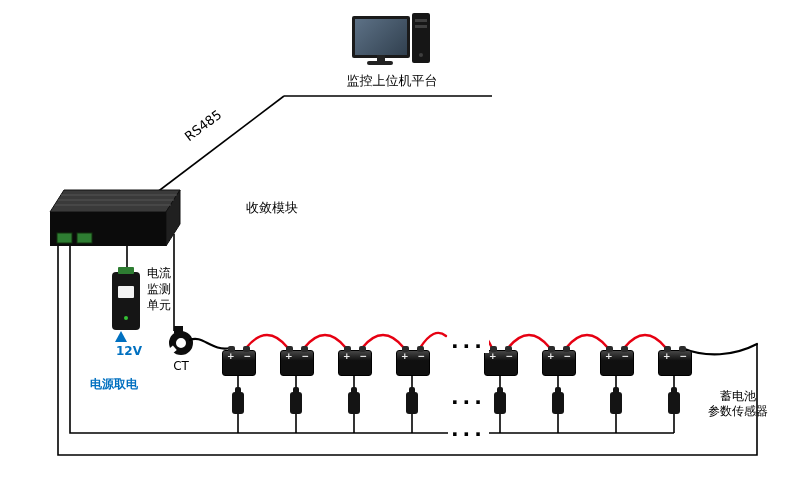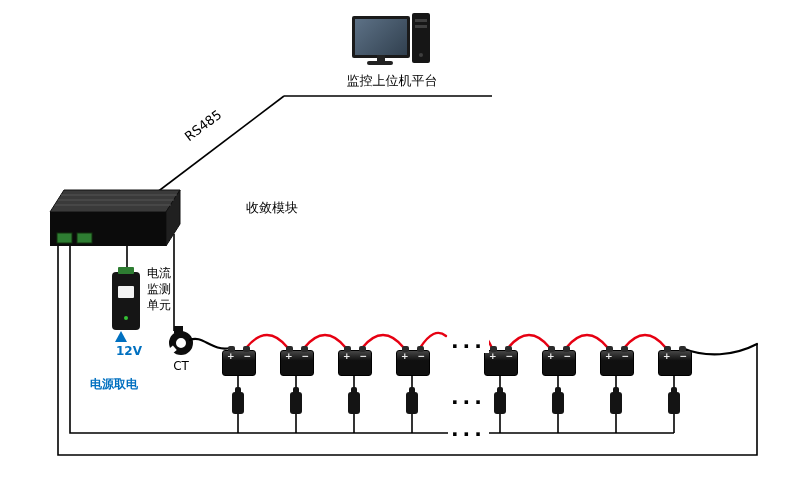--- a/index.html
+++ b/index.html
@@ -206,17 +206,21 @@
   <div class="lbl lbl-rs485">RS485</div>
   <div class="lbl lbl-module">收敛模块</div>
   <div class="lbl lbl-cu">
     <div>电流</div>
     <div>监测</div>
     <div>单元</div>
   </div>
   <div class="lbl-blue lbl-12v">12V</div>
   <div class="lbl-blue lbl-power">电源取电</div>
   <div class="lbl lbl-ct">CT</div>
+  <div class="lbl lbl-sensor">
+    <div>蓄电池</div>
+    <div>参数传感器</div>
+  </div>
   <div class="dots dots-bat">...</div>
   <div class="dots dots-sen">...</div>
   <div class="dots dots-bus">...</div>
 
 </div>
 
 </body></html>

